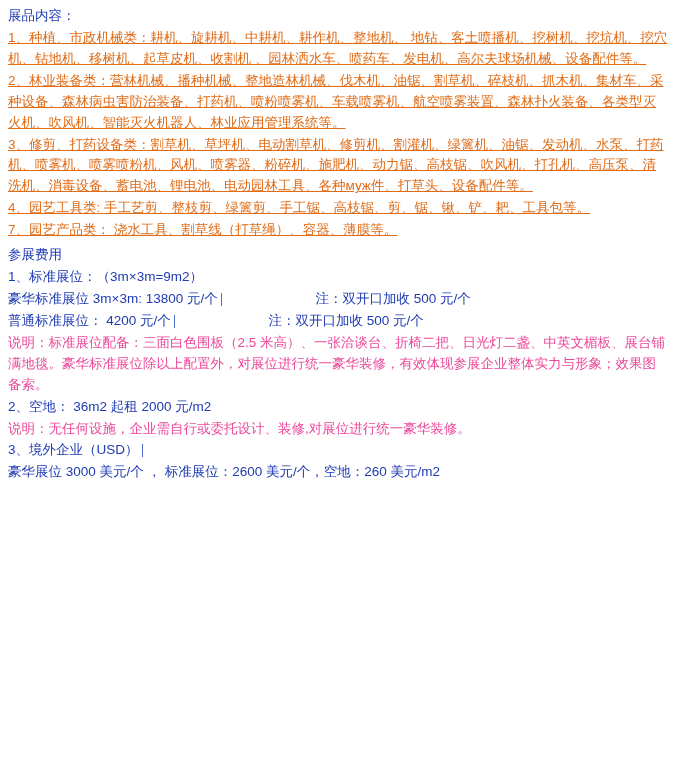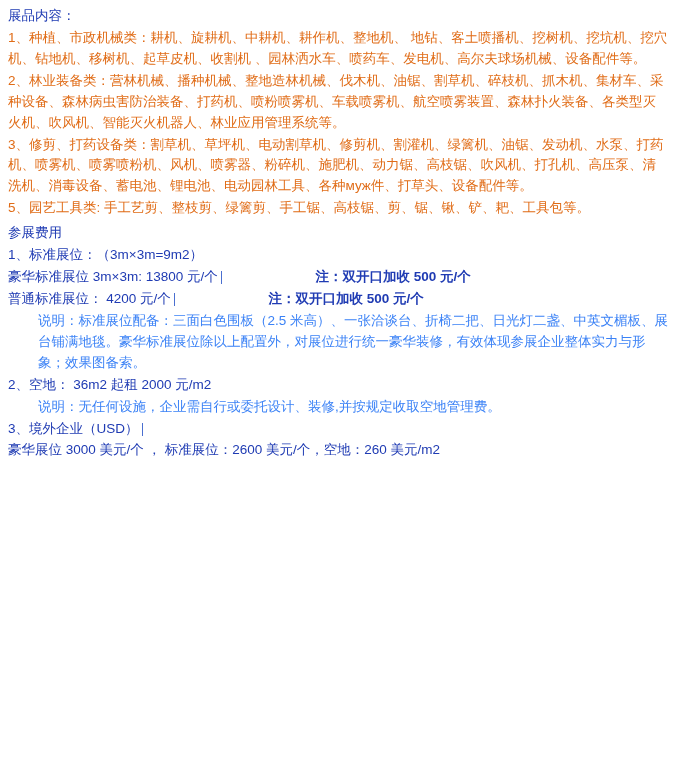--- a/index.html
+++ b/index.html
@@ -23,62 +23,62 @@
   .line {
     margin: 0 0 1px 0;
     white-space: normal;
     word-break: break-all;
   }
   .blue {
     color: #1f3bb3;
   }
   .orange {
     color: #e06c17;
+    text-decoration: underline;
   }
   .fee-row {
     display: block;
     margin: 0 0 1px 0;
   }
   .note-inline {
     padding-left: 86px;
-    font-weight: bold;
   }
   .tiny-caret {
     display: inline-block;
     width: 8px;
     height: 12px;
     vertical-align: -2px;
     position: relative;
   }
   .tiny-caret::before {
     content: "";
     position: absolute;
     left: 3px;
     top: 0;
     width: 1px;
     height: 13px;
     background: #4a6fd0;
   }
   .desc {
-    color: #3b82f6;
-    margin-left: 30px;
+    color: #ec4899;
   }
   .spacer-sm { height: 3px; }
 </style>
 </head>
 <body>
 
 <div class="page">
 
   <div class="line blue">展品内容：</div>
 
   <div class="line orange">1、种植、市政机械类：耕机、旋耕机、中耕机、耕作机、整地机、 地钻、客土喷播机、挖树机、挖坑机、挖穴机、钻地机、移树机、起草皮机、收割机 、园林洒水车、喷药车、发电机、高尔夫球场机械、设备配件等。</div>
   <div class="line orange">2、林业装备类：营林机械、播种机械、整地造林机械、伐木机、油锯、割草机、碎枝机、抓木机、集材车、采种设备、森林病虫害防治装备、打药机、喷粉喷雾机、车载喷雾机、航空喷雾装置、森林扑火装备、各类型灭火机、吹风机、智能灭火机器人、林业应用管理系统等。</div>
   <div class="line orange">3、修剪、打药设备类：割草机、草坪机、电动割草机、修剪机、割灌机、绿篱机、油锯、发动机、水泵、打药机、喷雾机、喷雾喷粉机、风机、喷雾器、粉碎机、施肥机、动力锯、高枝锯、吹风机、打孔机、高压泵、清洗机、消毒设备、蓄电池、锂电池、电动园林工具、各种муж件、打草头、设备配件等。</div>
-  <div class="line orange">5、园艺工具类: 手工艺剪、整枝剪、绿篱剪、手工锯、高枝锯、剪、锯、锹、铲、耙、工具包等。</div>
+  <div class="line orange">4、园艺工具类: 手工艺剪、整枝剪、绿篱剪、手工锯、高枝锯、剪、锯、锹、铲、耙、工具包等。</div>
+  <div class="line orange">7、园艺产品类： 浇水工具、割草线（打草绳）、容器、薄膜等。</div>
 
   <div class="spacer-sm"></div>
 
   <div class="line blue">参展费用</div>
 
   <div class="line blue">1、标准展位：（3m×3m=9m2）</div>
 
   <div class="fee-row">
     <span class="blue">豪华标准展位 3m×3m:</span>
     <span class="blue">13800 元/个</span><span class="tiny-caret"></span>
@@ -88,21 +88,21 @@
   <div class="fee-row">
     <span class="blue">普通标准展位：</span>
     <span class="blue">4200 元/个</span><span class="tiny-caret"></span>
     <span class="blue note-inline">注：双开口加收 500 元/个</span>
   </div>
 
   <div class="line desc">说明：标准展位配备：三面白色围板（2.5 米高）、一张洽谈台、折椅二把、日光灯二盏、中英文楣板、展台铺满地毯。豪华标准展位除以上配置外，对展位进行统一豪华装修，有效体现参展企业整体实力与形象；效果图备索。</div>
 
   <div class="line blue">2、空地：   36m2 起租    2000 元/m2</div>
 
-  <div class="line desc">说明：无任何设施，企业需自行或委托设计、装修,并按规定收取空地管理费。</div>
+  <div class="line desc">说明：无任何设施，企业需自行或委托设计、装修,对展位进行统一豪华装修。</div>
 
   <div class="fee-row">
     <span class="blue">3、境外企业（USD）</span><span class="tiny-caret"></span>
   </div>
 
   <div class="line blue">豪华展位 3000 美元/个 ，  标准展位：2600 美元/个，空地：260 美元/m2</div>
 
 </div>
 
 </body></html>

